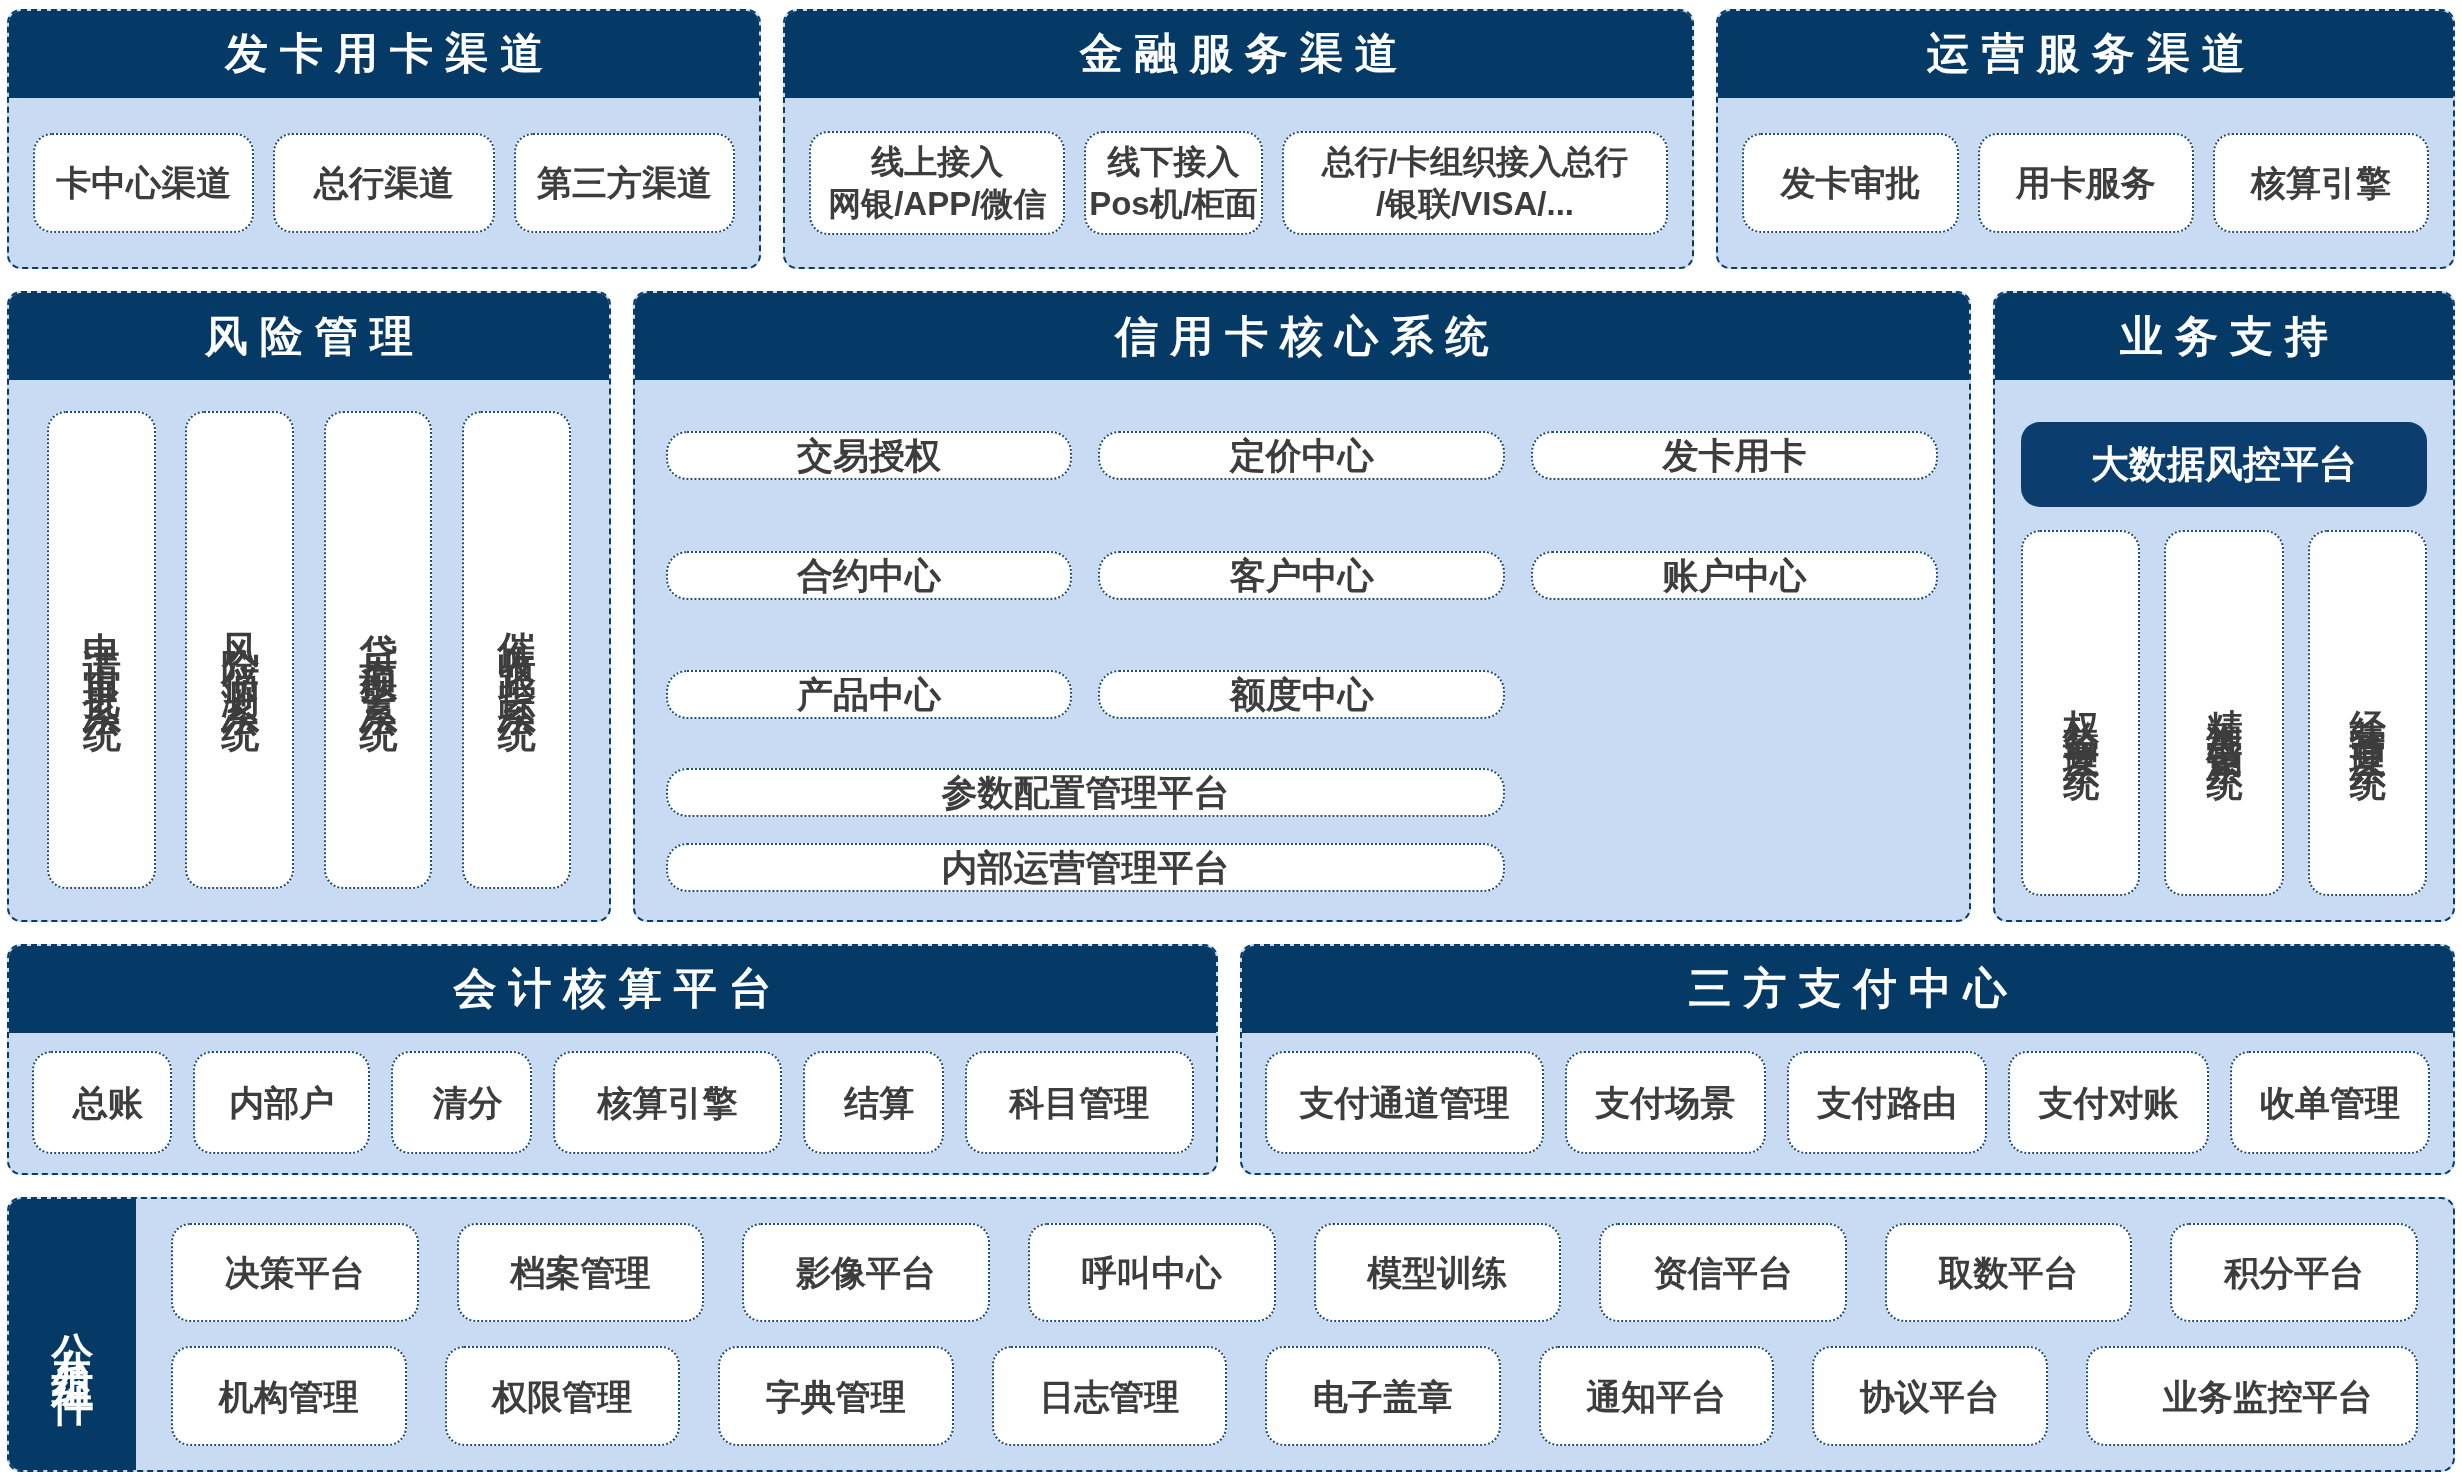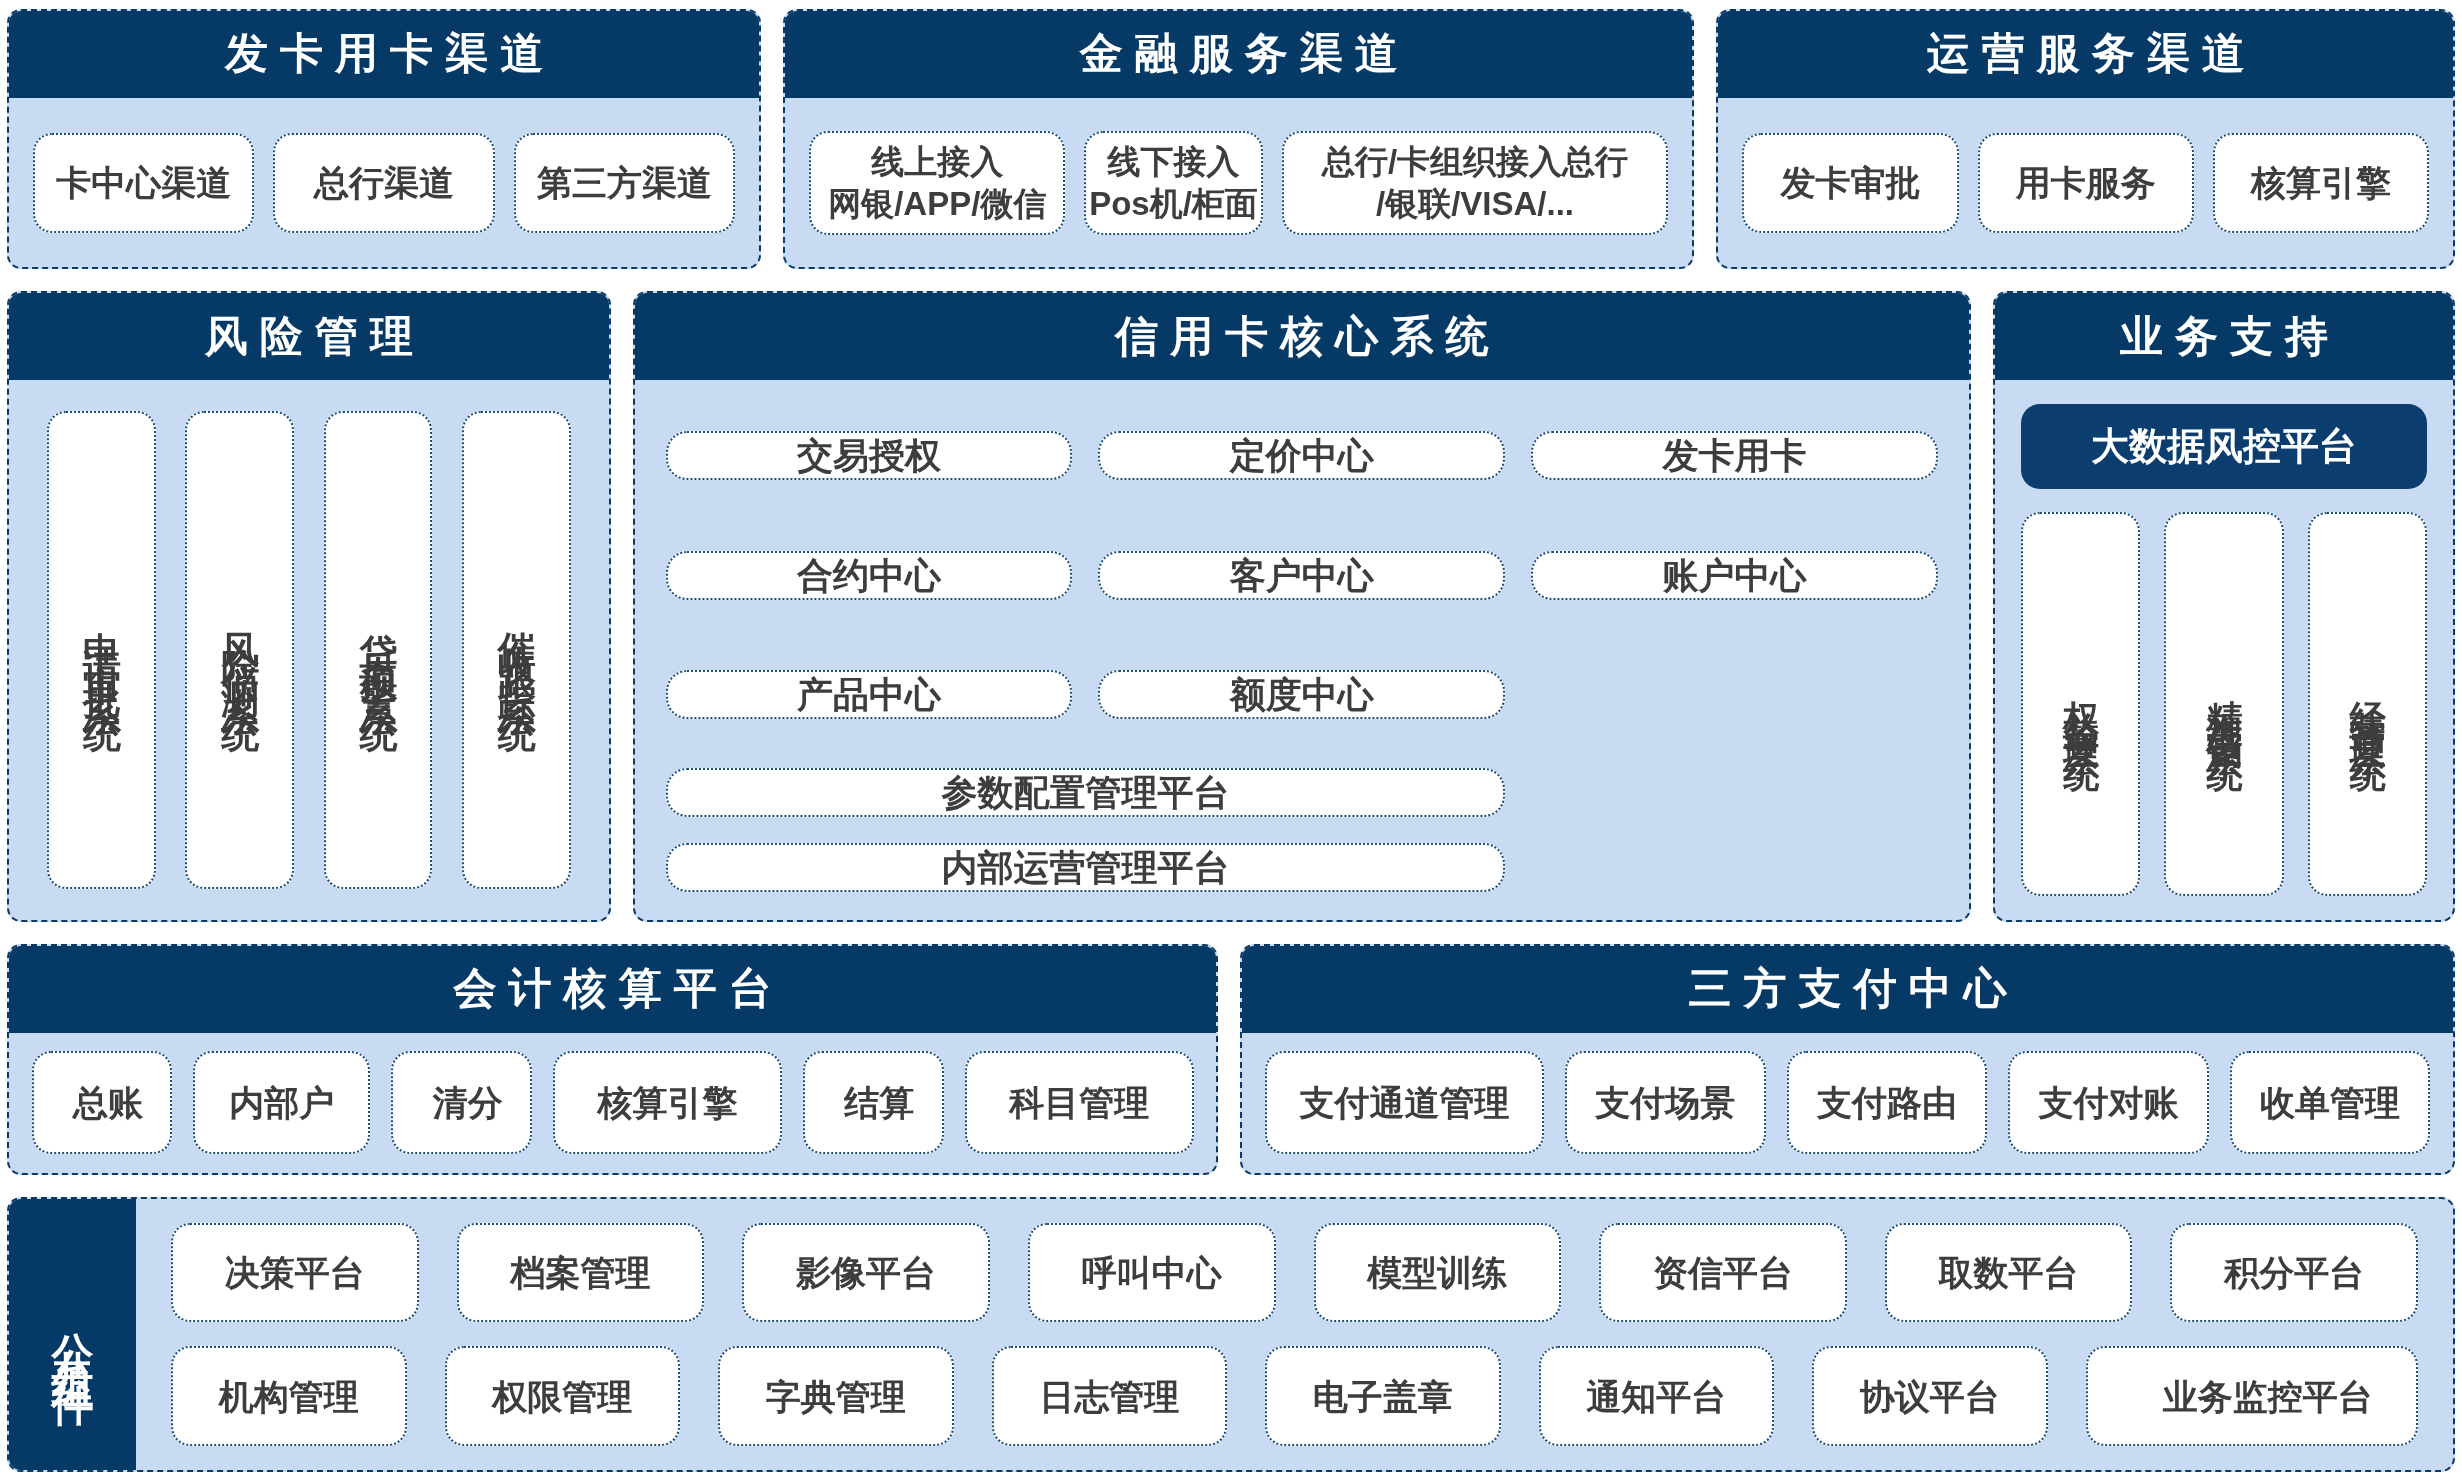--- a/index.html
+++ b/index.html
@@ -84,20 +84,21 @@
   .sec-core .card { font-size:36px; border-radius:21px; }
   .sec-core .wide { grid-column:span 2; }
 
   .sec-support .section-body { flex-direction:column; padding:24px 26px; gap:22.6px; align-items:stretch; }
   .pill {
     background:#0B3E6E; color:#ffffff;
     border-radius:19px;
     height:85px; flex:0 0 auto;
     display:flex; align-items:center; justify-content:center;
     font-size:38px;
+    margin-top:18px;
   }
   .support-cards { flex:1; display:flex; gap:24px; align-items:stretch; }
   .support-cards .vcard { flex:1 0 0; font-size:36px; letter-spacing:0.30em; }
 
   
   .r3 { height:231px; }
   .sec-accounting { flex:1392 0 0; }
   .sec-payment { flex:1396 0 0; }
   .r3 .section-body { padding:0 22.6px; gap:21px; }
   .r3 .card { height:103px; flex:1 0 0; }

